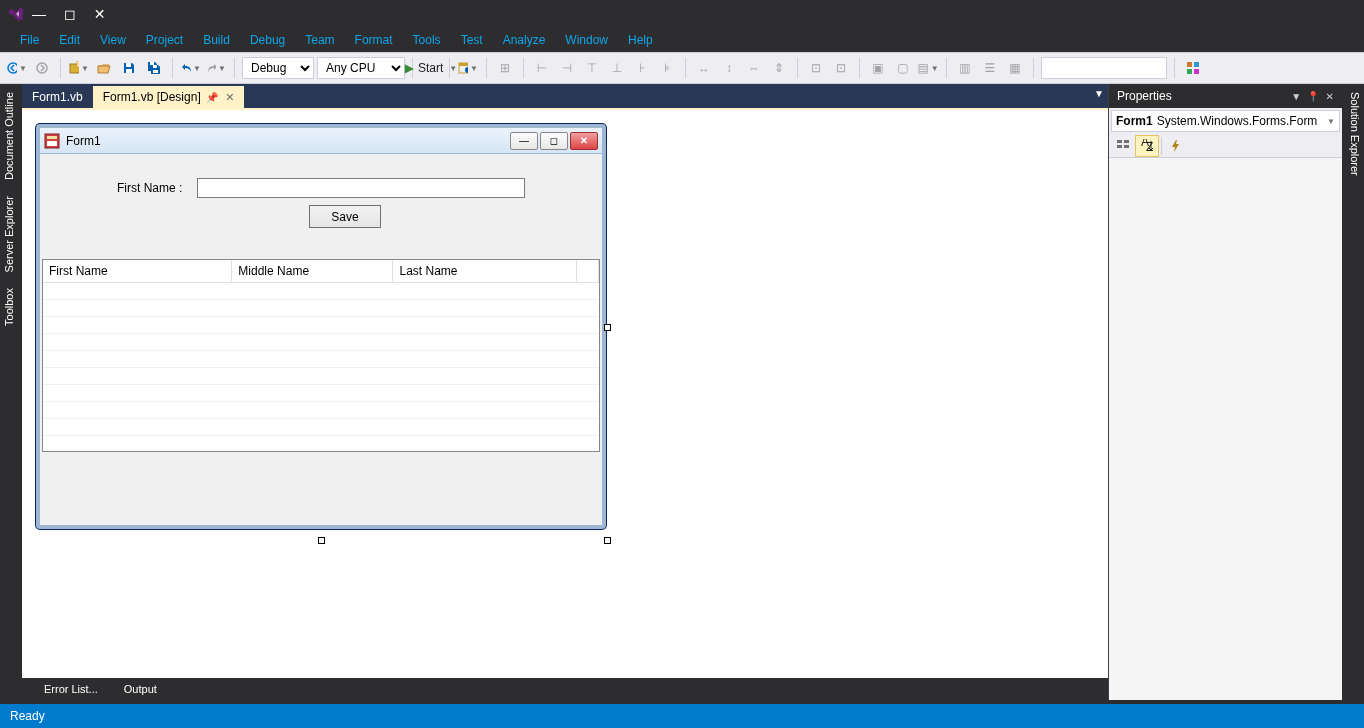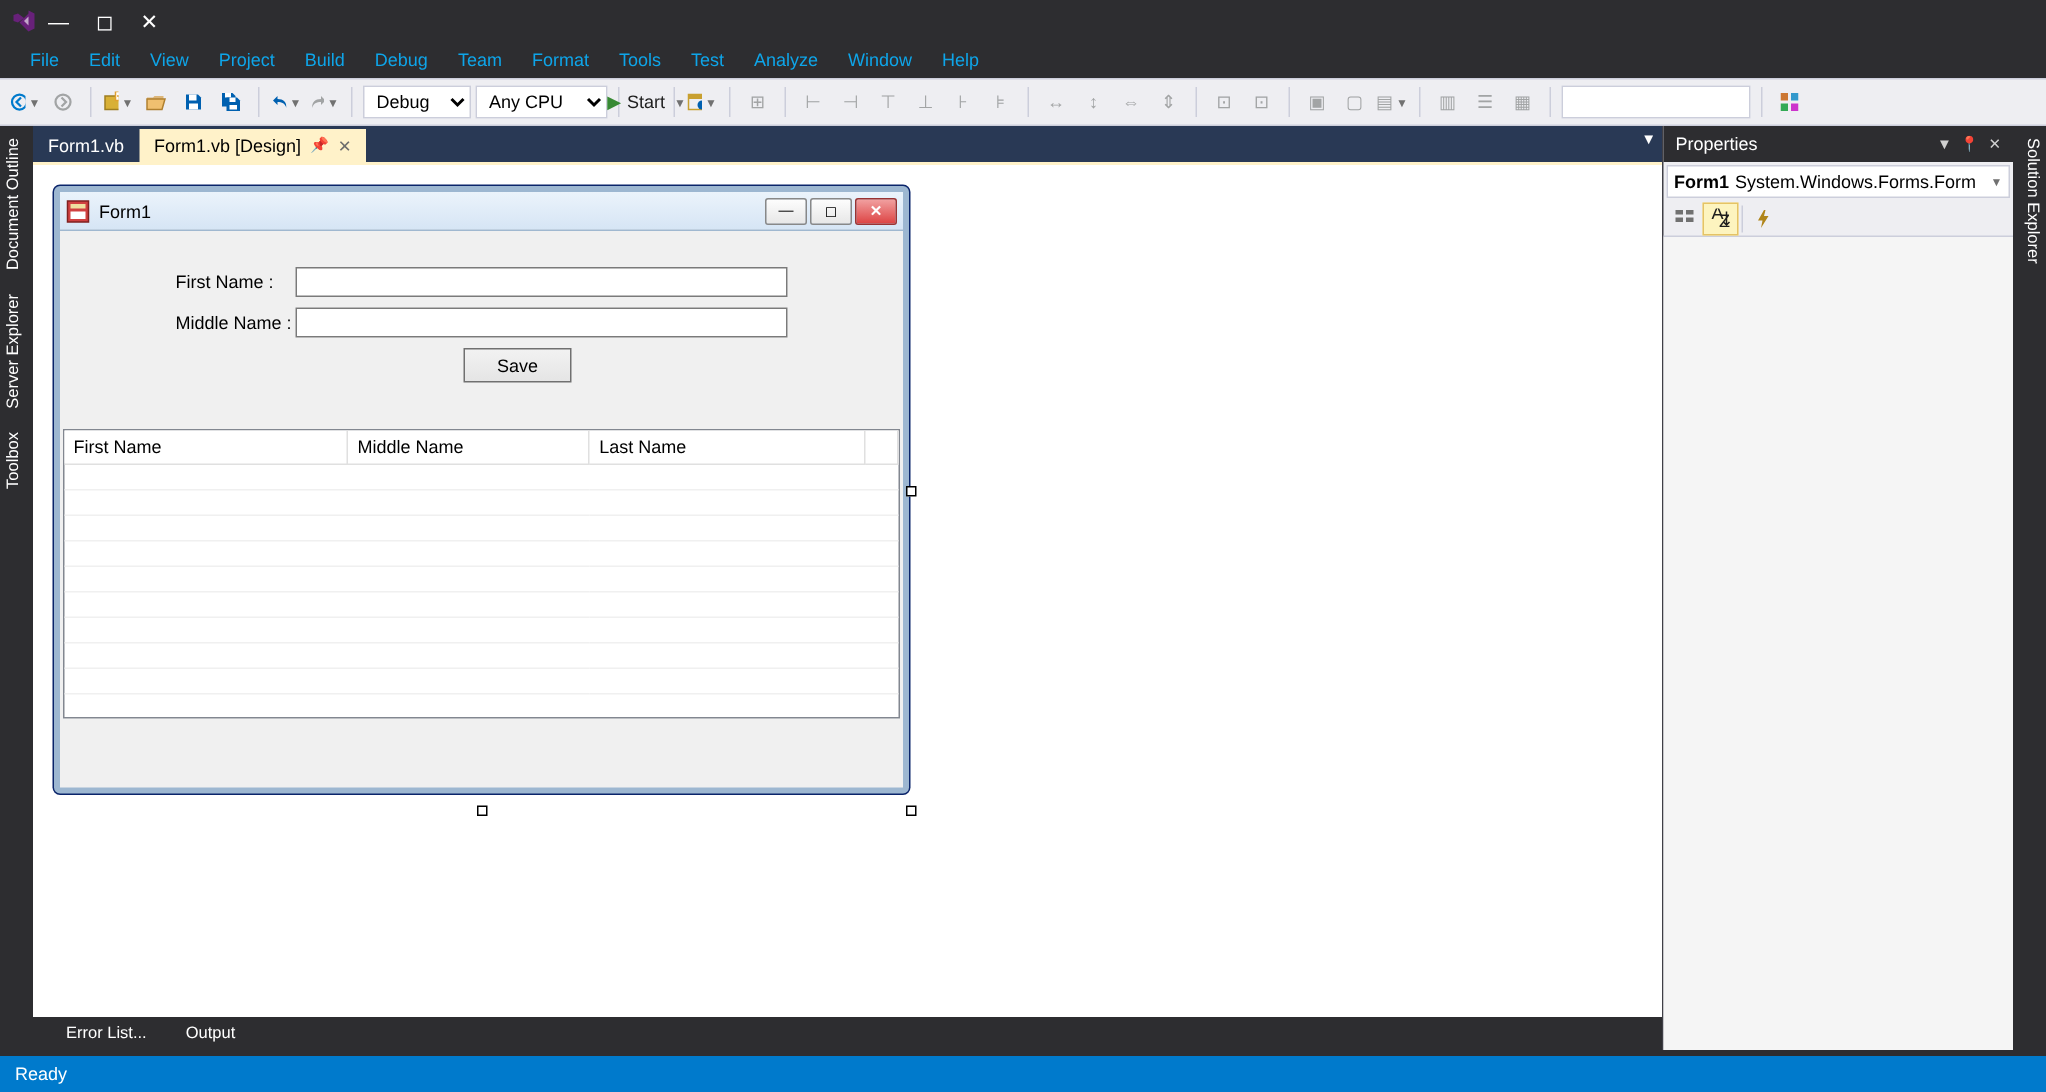--- a/index.html
+++ b/index.html
@@ -284,24 +284,20 @@
               <span class="fc">◻</span>
               <span class="fc close">✕</span>
             </div>
           </div>
           <div class="form-body">
             <div class="form-row">
               <label>First Name :</label>
               <input type="text" style="">
             </div>
             <div class="form-row">
-              <label>Middle Name :</label>
-              <input type="text" style="">
-            </div>
-            <div class="form-row">
               <button class="save-btn">Save</button>
             </div>
           </div>
           <div class="listview">
             <table>
               <thead>
                 <tr>
                   <th style="width:34%">First Name</th>
                   <th style="width:29%">Middle Name</th>
                   <th style="width:33%">Last Name</th>

